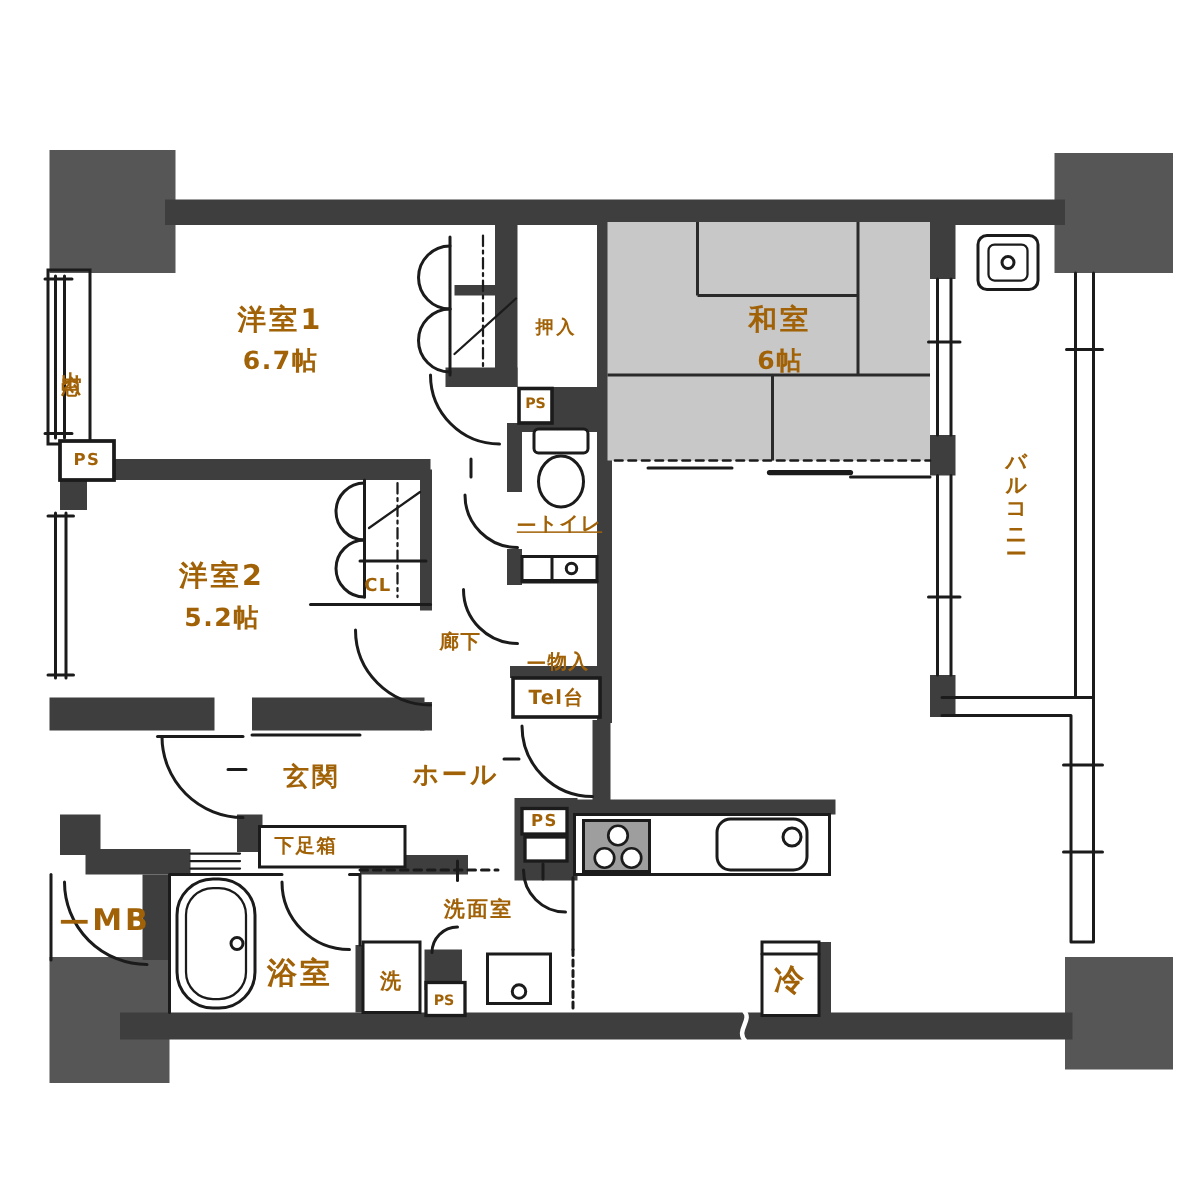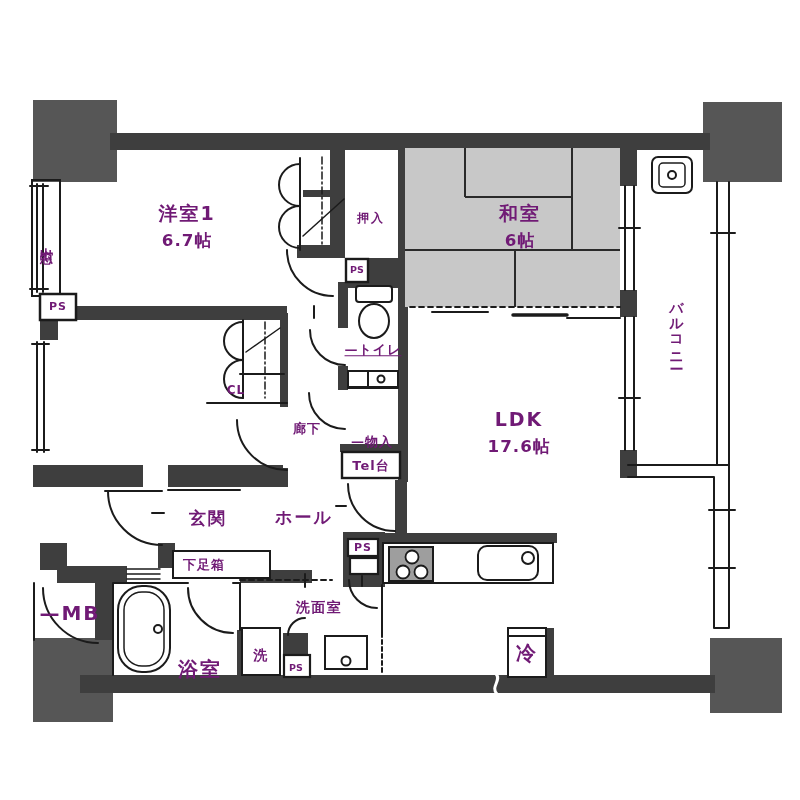--- a/index.html
+++ b/index.html
@@ -8,21 +8,21 @@
     width:800px;height:800px;
     margin:0 auto;
     background:#ffffff;
     font-family:"DejaVu Sans","Liberation Sans",sans-serif;
     overflow:hidden;
   }
   #plan-svg{position:absolute;left:0;top:0;}
   .lbl{
     position:absolute;
     transform:translate(-50%,-50%);
-    color:#701a75;
+    color:#a16207;
     font-weight:600;
     text-align:center;
     letter-spacing:2px;
     line-height:1.5;
     white-space:nowrap;
     z-index:5;
   }
   .vert{
     writing-mode:vertical-rl;
     text-orientation:upright;
@@ -200,39 +200,39 @@
     <span>洋室1</span>
     <span class="roomsize">6.7帖</span>
   </div>
 
   <div class="lbl s16" style="left:371px;top:218px;">押入</div>
   <div class="lbl s9" style="left:357px;top:270px;">PS</div>
   <div class="lbl s13" style="left:373px;top:350px;text-decoration:underline;">—トイレ</div>
   <div class="lbl s13" style="left:307px;top:429px;">廊下</div>
   <div class="lbl s13" style="left:372px;top:442px;">—物入</div>
   <div class="lbl s13" style="left:371px;top:466px;text-align:center;">Tel台</div>
-  <div class="lbl s12" style="left:236px;top:390px;text-align:center;">CL</div>
-
+  <div class="lbl s12" style="left:252px;top:390px;text-align:center;">CL</div>
+
+  <div class="lbl s19" style="left:148px;top:397px;">
+    <span>洋室2</span>
+    <span class="roomsize">5.2帖</span>
+  </div>
 
   <div class="lbl s19" style="left:520px;top:226px;">
     <span>和室</span>
     <span class="roomsize">6帖</span>
   </div>
 
   <div class="lbl vert s14" style="left:677px;top:327px;">バルコニー</div>
 
-  <div class="lbl s19" style="left:519px;top:432px;">
-    <span>LDK</span>
-    <span class="roomsize">17.6帖</span>
-  </div>
 
   <div class="lbl s17" style="left:208px;top:519px;">玄関</div>
   <div class="lbl s17" style="left:304px;top:518px;">ホール</div>
   <div class="lbl s13" style="left:204px;top:565px;">下足箱</div>
   <div class="lbl s15" style="left:70px;top:613px;">—MB</div>
-  <div class="lbl s15" style="left:200px;top:648px;margin-top:21px;">浴室</div>
+  <div class="lbl s15" style="left:200px;top:648px;">浴室</div>
   <div class="lbl s14" style="left:261px;top:655px;">洗</div>
   <div class="lbl s9" style="left:296px;top:668px;">PS</div>
   <div class="lbl s14" style="left:319px;top:607px;font-family:Liberation Serif, serif;">洗面室</div>
   <div class="lbl s11" style="left:363px;top:548px;">PS</div>
   <div class="lbl s15" style="left:527px;top:653px;">冷</div>
 
 </div>
 
 </body></html>

